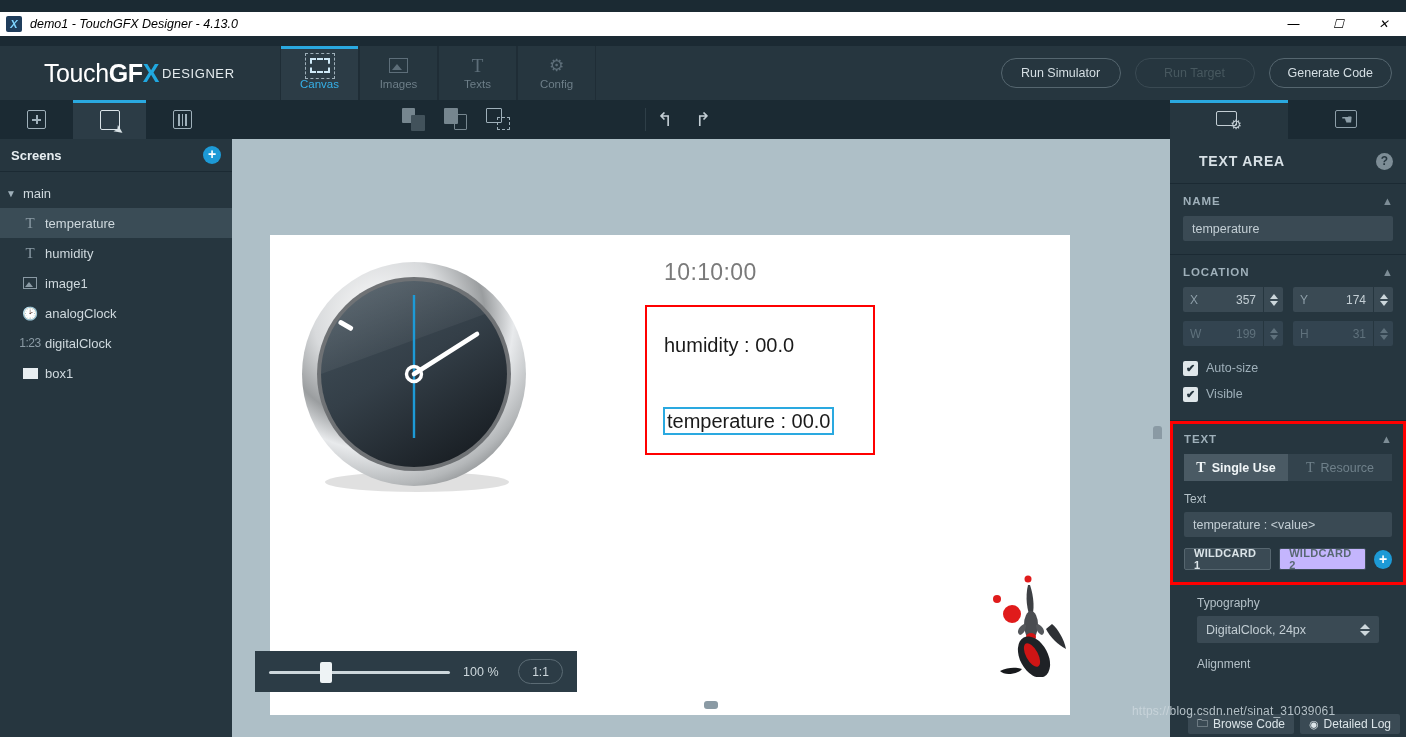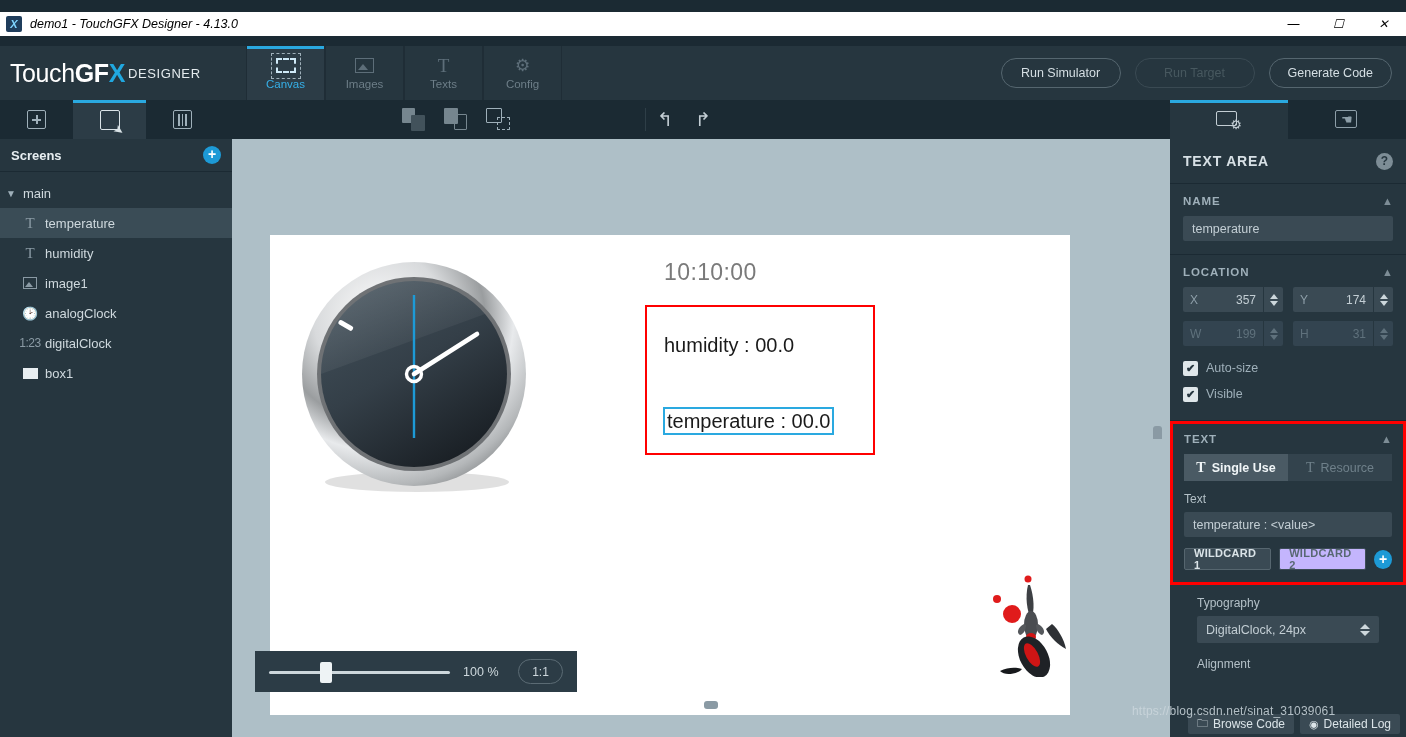--- a/index.html
+++ b/index.html
@@ -40,21 +40,21 @@
     font-size: 12px; color: #c8d2d8; padding: 2px 10px;
   }
 
   
   .modebar {
     position: absolute; left: 0; top: 46px; width: 1406px; height: 54px;
     background: #26363f; display: flex; align-items: stretch;
   }
   .brand {
     width: 246px; display: flex; align-items: center; padding-left: 10px;
-    font-size: 25px; letter-spacing: -0.4px; color: #fff;
+    font-size: 25px; letter-spacing: -0.4px; color: #fff; margin-left: 34px;
   }
   .brand .lite { font-weight: 300; }
   .brand .bold { font-weight: bold; }
   .brand .x { color: #20a8e0; font-weight: bold; }
   .brand .sub {
     font-size: 13px; letter-spacing: 0.6px; color: #e4ebee;
     margin-left: 3px; font-weight: 300;
   }
   .modetabs { display: flex; }
   .modetab {
@@ -285,21 +285,21 @@
   }
   .scr-hand .h {
     position: absolute; left: 6px; top: 2px; font-size: 13px; color: #8d9ea8;
   }
 
   .rp-header {
     height: 45px; display: flex; align-items: center; justify-content: space-between;
     padding: 0 13px; border-bottom: 1px solid #1b2a33;
   }
   .rp-header-title {
-    font-size: 14px; color: #d7e0e5; letter-spacing: 0.8px; font-weight: bold;
+    font-size: 14px; color: #d7e0e5; letter-spacing: 0.8px; font-weight: bold; margin-left: 16px;
   }
   .helpicon {
     width: 17px; height: 17px; border-radius: 50%; background: #7d8d96;
     color: #26363f; font-size: 12px; font-weight: bold; text-align: center;
     line-height: 17px;
   }
   .rp-section { border-bottom: 1px solid #1b2a33; padding: 11px 13px 13px; }
   .rp-sec-head {
     display: flex; align-items: center; justify-content: space-between;
     margin-bottom: 9px;

